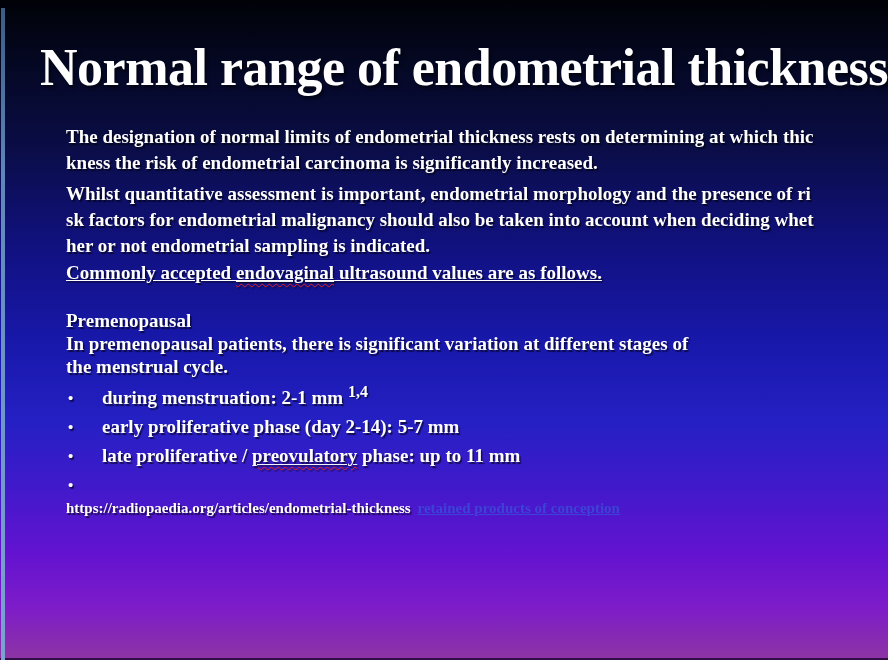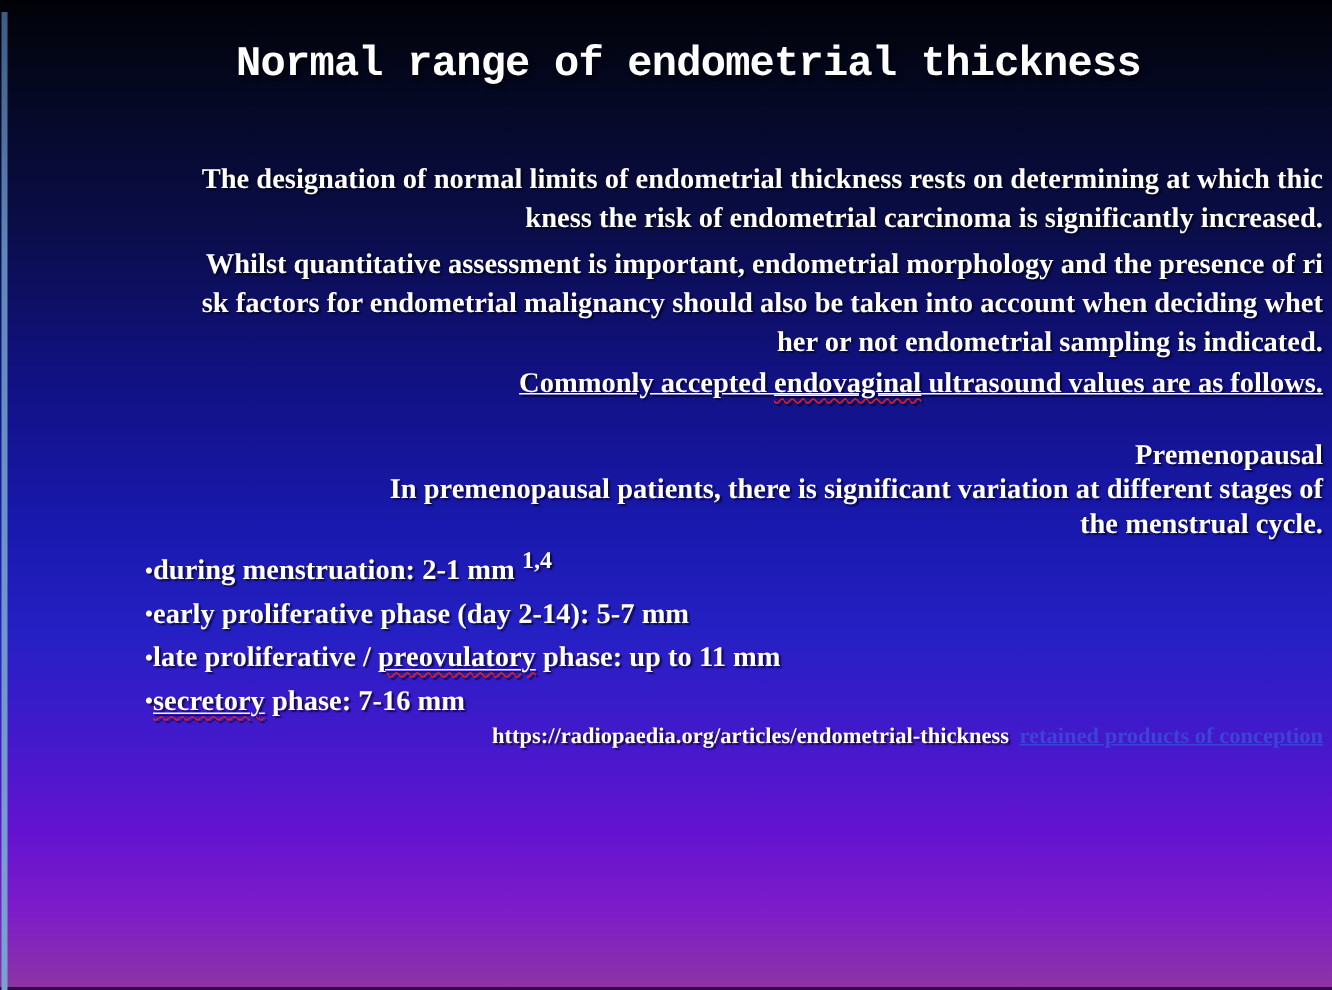--- a/index.html
+++ b/index.html
@@ -36,44 +36,43 @@
   }
   .bottom-line {
     position: absolute;
     left: 0; right: 0; bottom: 0;
     height: 2px;
     background: rgba(25, 5, 45, 0.8);
     z-index: 4;
   }
   .slide-title {
     position: absolute;
-    top: 28px;
+    top: 38px;
     left: 40px;
     right: 10px;
     text-align: center;
-    font-family: Liberation Mono, monospace;
+    font-family: Liberation Serif, serif;
     font-weight: bold;
-    font-size: 28px;
+    font-size: 52px;
     letter-spacing: -0.5px;
     color: #ffffff;
     text-shadow: 2px 3px 3px rgba(0,0,0,0.55);
     white-space: nowrap;
   }
   .content {
     position: absolute;
-    top: 107px;
+    top: 124px;
     left: 66px;
     width: 816px;
     color: #ffffff;
     font-family: "Liberation Serif", serif;
     font-weight: bold;
     font-size: 19px;
     line-height: 26px;
     text-shadow: 1.5px 1.5px 1px rgba(0,0,0,0.6);
-    text-align: right;
   }
   .pre { white-space: pre; }
   .p2 { margin-top: 5px; }
   .p3 { margin-top: 1px; white-space: nowrap; text-decoration: underline; }
   .premeno { margin-top: 23px; line-height: 23px; }
   .premeno .heading { display: block; }
   .bullets { margin-top: 5px; }
   .bullet {
     display: flex;
     align-items: center;
@@ -151,21 +150,20 @@
           <span>early proliferative phase (day 2-14): 5-7 mm</span>
         </div>
 
         <div class="bullet">
           <span class="marker">•</span>
           <span><span>late proliferative / </span><span class="u-solid"><span class="u-wavy">preovulatory</span></span><span> phase: up to 11 mm</span></span>
         </div>
 
         <div class="bullet">
           <span class="marker">•</span>
-          <span><span class="u-solid"><span class="u-wavy">secretory</span></span><span> phase: 7-16 mm</span></span>
         </div>
 
       </div>
 
 
       <div class="footer">
         <span>https://radiopaedia.org/articles/endometrial-thickness</span><a href="#">retained products of conception</a>
       </div>
 
     </div>

